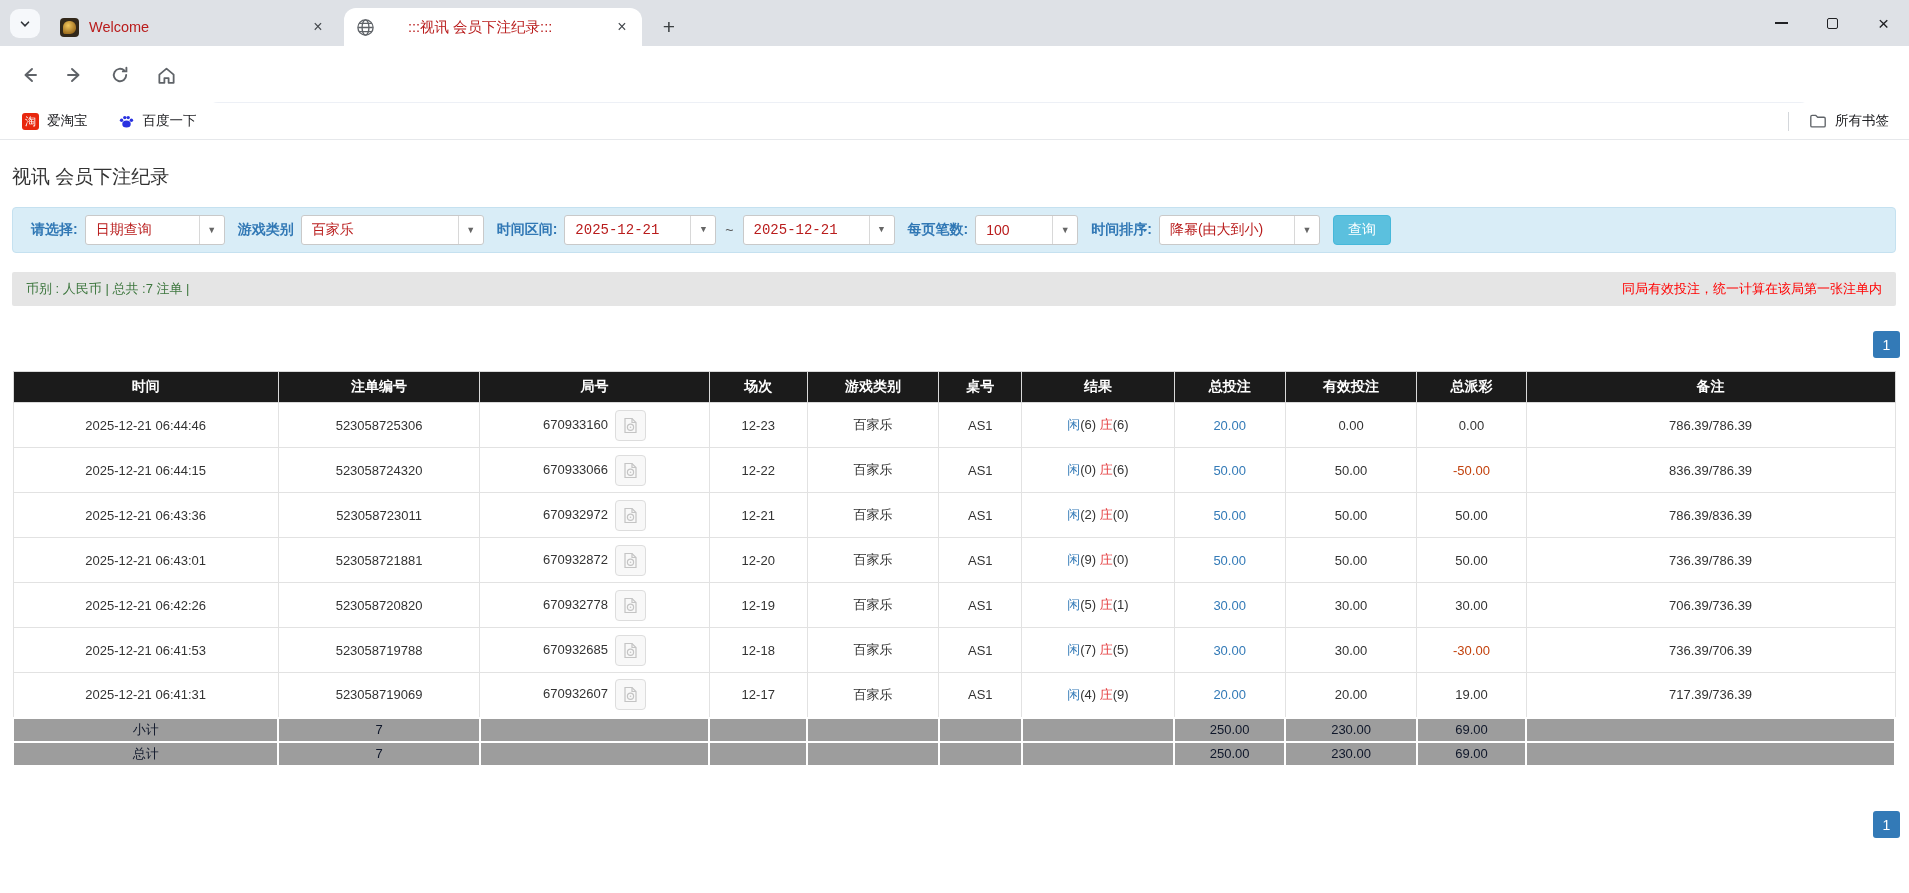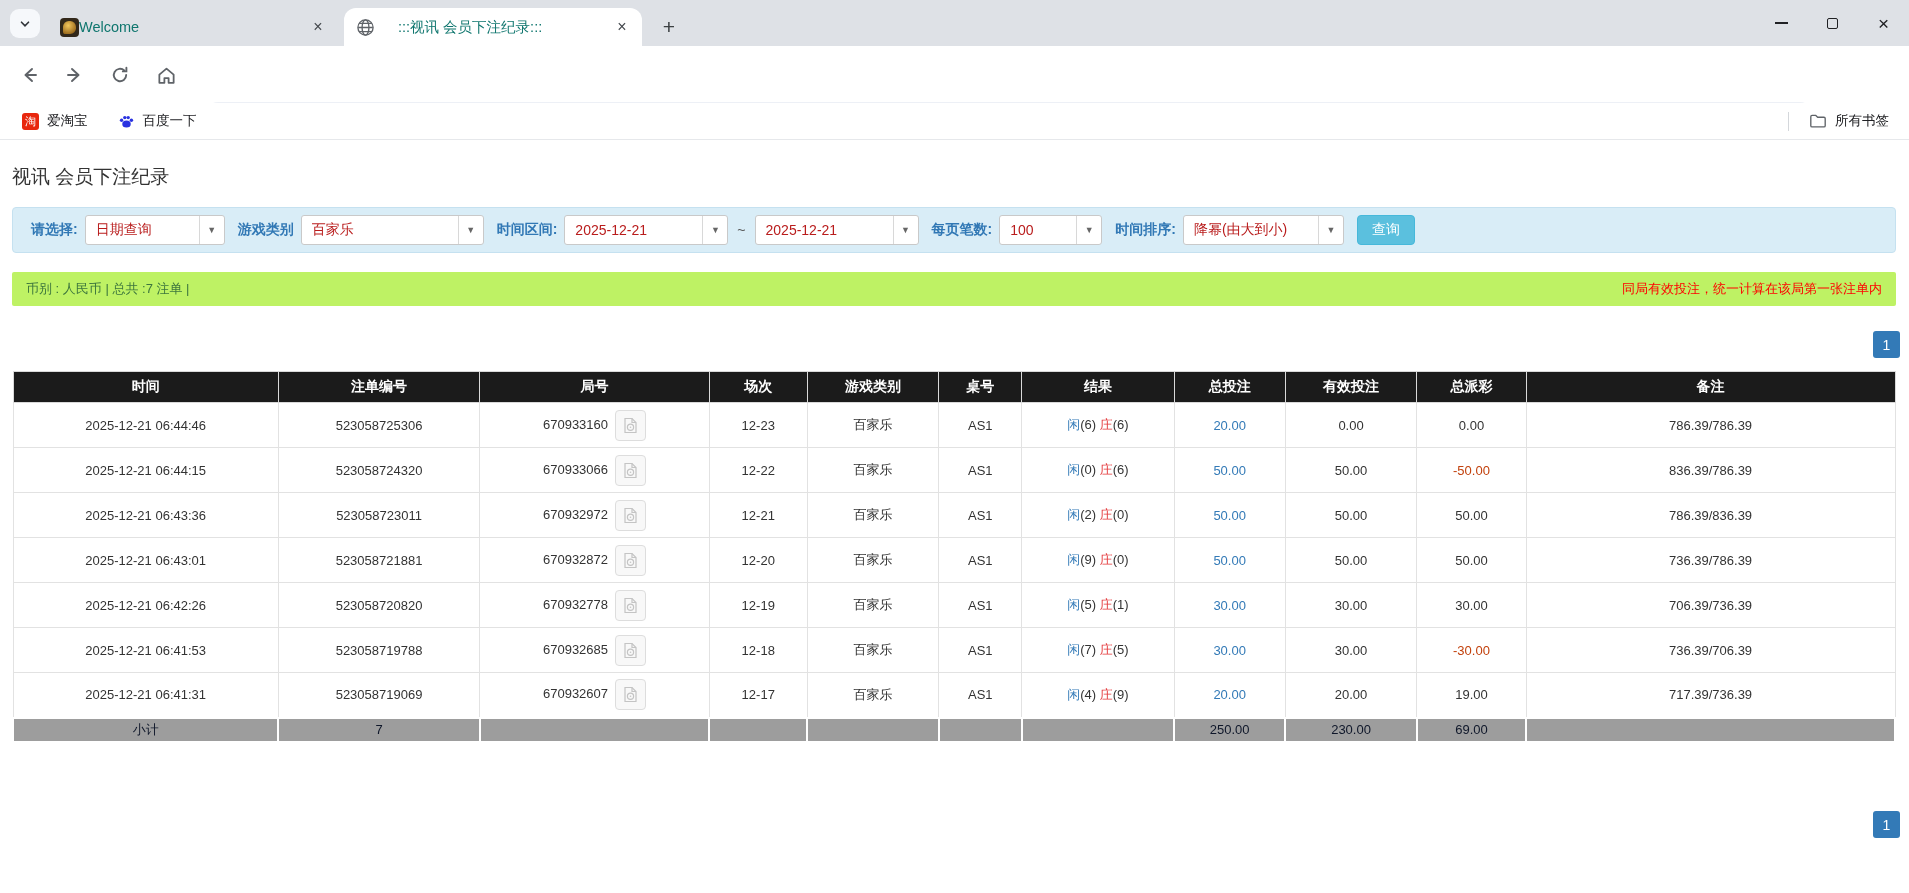--- a/index.html
+++ b/index.html
@@ -14,21 +14,21 @@
   
   .chrome-top { position:absolute; top:0; left:0; right:0; height:46px; background:#dee1e6; }
   .tab-search-btn {
     position:absolute; left:10px; top:9px; width:30px; height:29px;
     background:#f6f8fb; border-radius:9px; display:flex; align-items:center; justify-content:center;
     border:none; cursor:pointer; color:#30343a; font-size:13px;
   }
   .tab { position:absolute; top:8px; height:38px; display:flex; align-items:center; padding:0 10px 0 12px; }
   .tab-inactive { left:48px; width:290px; border-radius:10px; }
   .tab-active { left:344px; width:298px; background:#fff; border-radius:12px 12px 0 0;gap:23px; }
-  .tab-title { flex:1; font-size:14.5px; color:#0f766e; white-space:nowrap; overflow:hidden; text-overflow:ellipsis; }
+  .tab-title { flex:1; font-size:14.5px; color:#b91c1c; white-space:nowrap; overflow:hidden; text-overflow:ellipsis; margin-left:10px; }
   .tab-close { border:none; background:transparent; color:#45494e; font-size:16px; line-height:16px; width:20px; height:20px; border-radius:50%; cursor:pointer; padding:0; }
   .fav-welcome { width:19px; height:19px; background:#32281a; border-radius:4px; position:relative; flex:none; }
   .fav-welcome span { position:absolute; inset:3px; border-radius:45% 45% 45% 20%; background:radial-gradient(circle at 40% 35%, #f2c75c, #9a6a1d 75%); }
   .fav-globe { width:19px; height:19px; flex:none; }
   .new-tab-btn { position:absolute; left:654px; top:12px; width:30px; height:30px; border:none; background:transparent; color:#3c4043; font-size:21px; line-height:28px; border-radius:50%; cursor:pointer; padding:0; }
   .win-controls { position:absolute; right:0; top:0; height:46px; display:flex; }
   .win-btn { width:51px; height:46px; display:flex; align-items:center; justify-content:center; border:none; background:transparent; cursor:pointer; color:#202124; }
   .glyph-min { width:13px; height:1.6px; background:#202124; display:block; }
   .glyph-max { width:11px; height:11px; border:1.6px solid #202124; border-radius:2px; display:block; }
   .glyph-close { font-size:19px; line-height:19px; color:#202124; }
@@ -58,27 +58,27 @@
 
   .filter-panel {
     position:absolute; left:12px; right:13px; top:66px; height:46px;
     background:#d9edf7; border:1px solid #c5e1f0; border-radius:4px;
     display:flex; align-items:center; padding-left:18px; font-size:14px;
   }
   .flt-label { color:#3178b5; font-weight:bold; margin-right:7px; white-space:nowrap; }
   .combo { background:#fff; border:1px solid #c9c9c9; border-radius:3px; height:30px; display:flex; align-items:center; margin-right:13px; cursor:pointer; }
   .combo-val { padding:0 10px; color:#b91c1c; flex:1; white-space:nowrap; overflow:hidden; text-align:left; }
   .combo-arrow { width:25px; align-self:stretch; border-left:1px solid #d8d8d8; display:flex; align-items:center; justify-content:center; color:#666; font-size:9px; }
-  .w-select { width:140px; } .w-game { width:183px; } .w-date { width:164px; } .w-per { width:103px; } .w-sort { width:161px; }
+  .w-select { width:140px; } .w-game { width:183px; } .w-date { width:152px;font-family:Liberation Mono, monospace; } .w-per { width:103px; } .w-sort { width:161px; }
   .tilde { color:#555; margin:0 9px 0 -4px; }
   .btn-search { background:#5bc0de; border:1px solid #46b8da; color:#fff; border-radius:4px; height:30px; padding:0 14px; font-size:14px; cursor:pointer; }
 
   .summary-bar {
     position:absolute; left:12px; right:13px; top:131px; height:34px;
-    background:#bef264; border-radius:2px; display:flex; align-items:center; padding:0 14px;
+    background:#e5e5e5; border-radius:2px; display:flex; align-items:center; padding:0 14px;
   }
   .summary-left { color:#3c763d; font-size:13px; }
   .summary-right { margin-left:auto; color:#ff0000; font-size:13px; }
 
   .pager { position:absolute; right:9px; width:27px; height:27px; background:#337ab7; color:#fff; font-size:14px; border:none; border-radius:3px; display:flex; align-items:center; justify-content:center; cursor:pointer; }
   .pager-top { top:190px; }
   .pager-bottom { top:670px; }
 
   table.bet-table {
     position:absolute; left:12px; top:230px; width:1884px;
@@ -448,17 +448,30 @@
           <td></td>
           <td></td>
           <td></td>
           <td></td>
           <td></td>
           <td>250.00</td>
           <td>230.00</td>
           <td>69.00</td>
           <td></td>
         </tr>
+        <tr>
+          <td>总计</td>
+          <td>7</td>
+          <td></td>
+          <td></td>
+          <td></td>
+          <td></td>
+          <td></td>
+          <td>250.00</td>
+          <td>230.00</td>
+          <td>69.00</td>
+          <td></td>
+        </tr>
       </tfoot>
   </table>
 
   <button class="pager pager-bottom">1</button>
 </div>
 
 </body></html>

